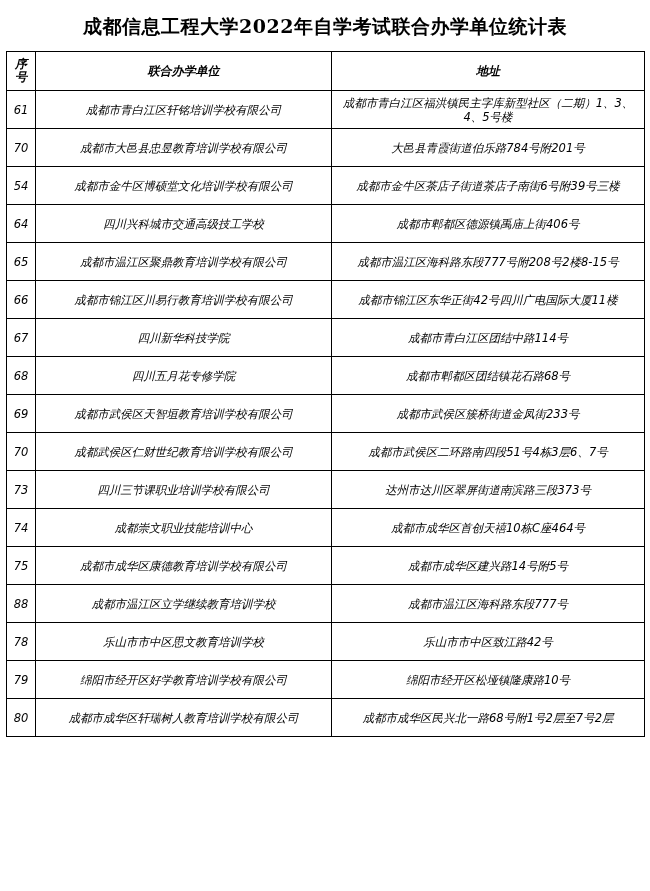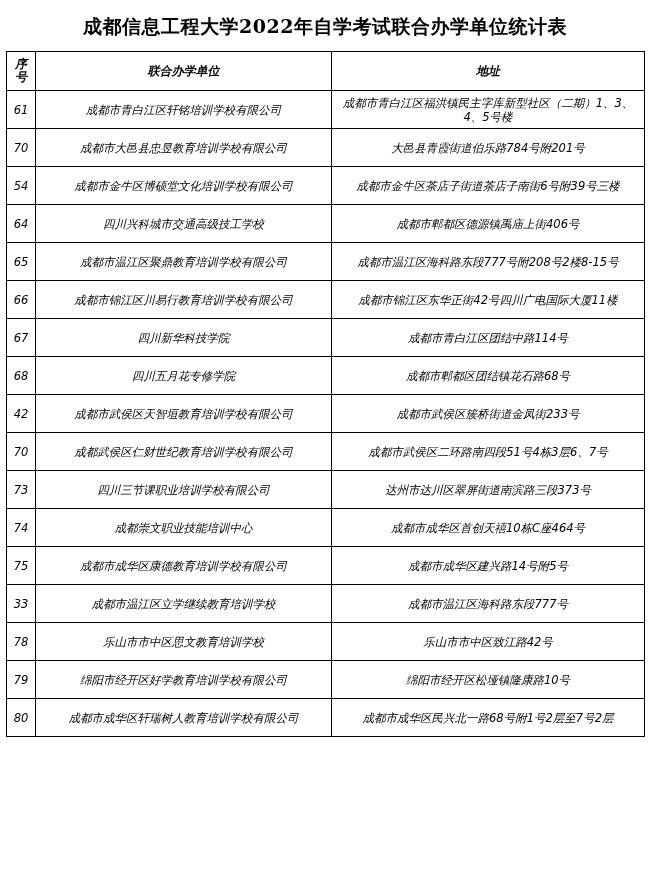--- a/index.html
+++ b/index.html
@@ -72,21 +72,21 @@
         <td>67</td>
         <td>四川新华科技学院</td>
         <td>成都市青白江区团结中路114号</td>
       </tr>
       <tr>
         <td>68</td>
         <td>四川五月花专修学院</td>
         <td>成都市郫都区团结镇花石路68号</td>
       </tr>
       <tr>
-        <td>42</td>
+        <td>69</td>
         <td>成都市武侯区天智垣教育培训学校有限公司</td>
         <td>成都市武侯区簇桥街道金凤街233号</td>
       </tr>
       <tr>
         <td>70</td>
         <td>成都武侯区仁财世纪教育培训学校有限公司</td>
         <td>成都市武侯区二环路南四段51号4栋3层6、7号</td>
       </tr>
       <tr>
         <td>73</td>
@@ -97,21 +97,21 @@
         <td>74</td>
         <td>成都崇文职业技能培训中心</td>
         <td>成都市成华区首创天禧10栋C座464号</td>
       </tr>
       <tr>
         <td>75</td>
         <td>成都市成华区康德教育培训学校有限公司</td>
         <td>成都市成华区建兴路14号附5号</td>
       </tr>
       <tr>
-        <td>33</td>
+        <td>88</td>
         <td>成都市温江区立学继续教育培训学校</td>
         <td>成都市温江区海科路东段777号</td>
       </tr>
       <tr>
         <td>78</td>
         <td>乐山市市中区思文教育培训学校</td>
         <td>乐山市市中区致江路42号</td>
       </tr>
       <tr>
         <td>79</td>

